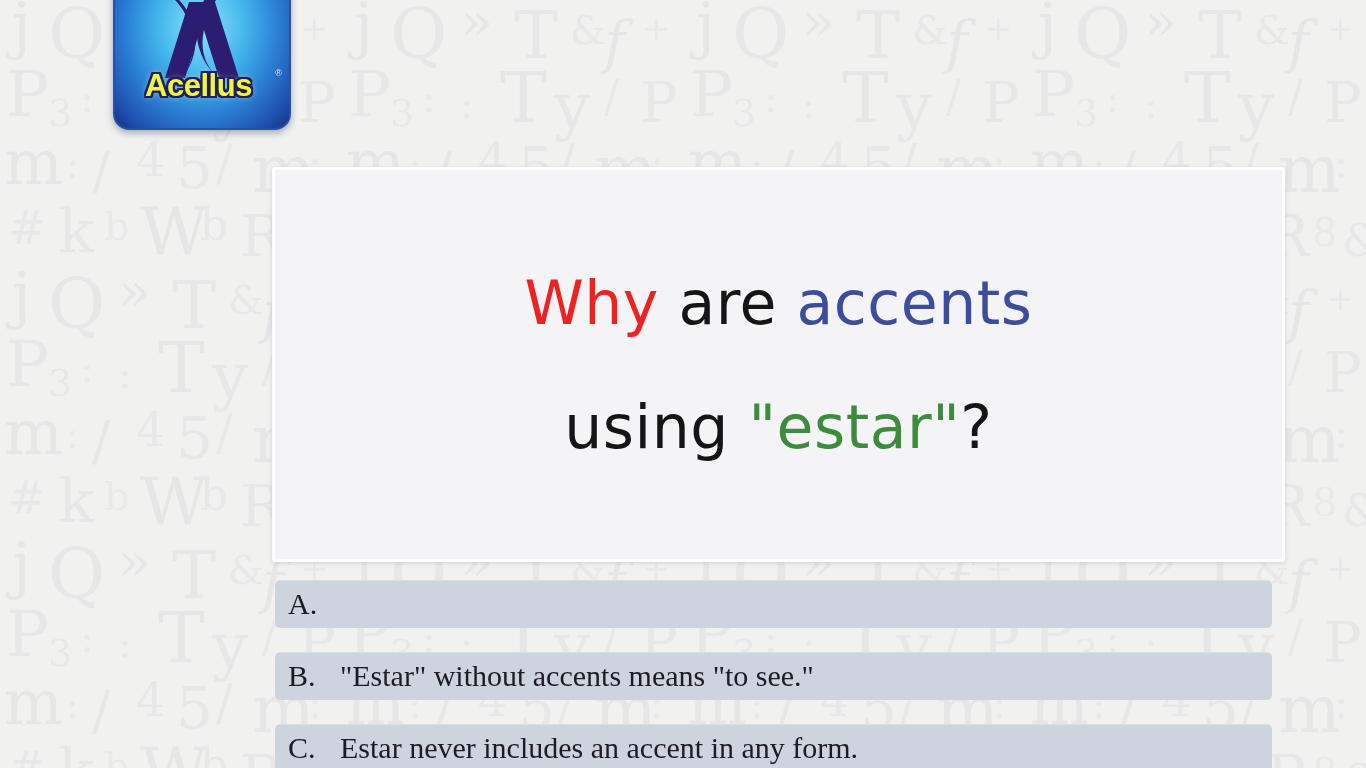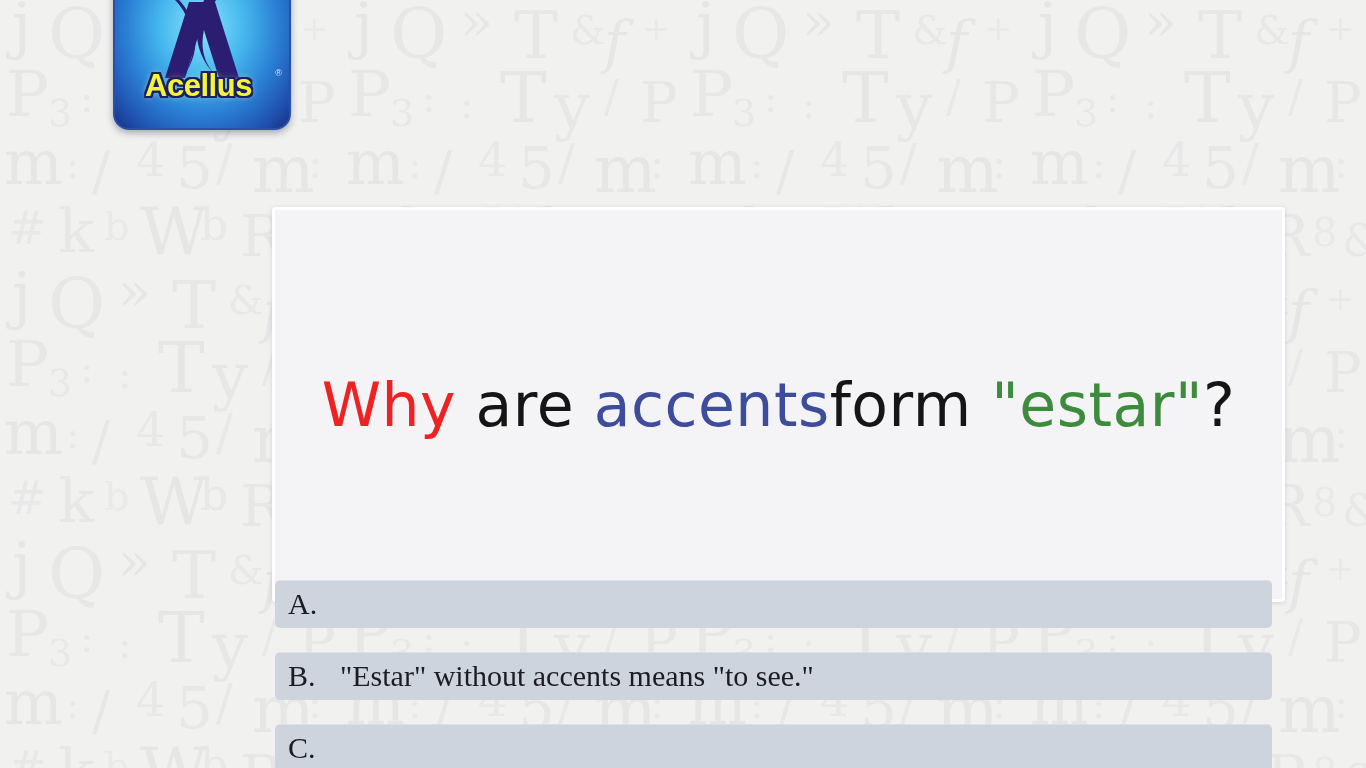--- a/index.html
+++ b/index.html
@@ -77,24 +77,23 @@
     top: 167px;
     width: 1013px;
     height: 395px;
     box-sizing: border-box;
     background: #f4f4f6;
     border: 3px solid #fdfdfd;
     border-radius: 3px;
     box-shadow: 0 1px 4px rgba(130,135,150,0.30);
     z-index: 2;
     display: flex;
-    flex-direction: row;
+    flex-direction: column;
     align-items: center;
     justify-content: center;
-    margin-top: 40px;
   }
   .q-line {
     font-family: "DejaVu Sans", sans-serif;
     font-size: 60px;
     line-height: 124px;
     font-weight: 400;
     color: #151515;
     white-space: nowrap;
     text-align: center;
     letter-spacing: 0.5px;
@@ -196,28 +195,29 @@
   </div>
   <div id="logo-wordmark">Acellus</div>
   <div id="logo-tm">®</div>
 </div>
 
 <div id="question-card">
   <div class="q-line">
     <span class="q-red">Why</span><span> are </span><span class="q-blue">accents</span>
   </div>
   <div class="q-line">
-    <span>form </span><span class="q-green">"estar"</span><span>?</span>
+    <span>using </span><span class="q-green">"estar"</span><span>?</span>
   </div>
 </div>
 
 <div id="answers">
   <div class="answer-row">
     <span class="answer-letter">A.</span>
   </div>
   <div class="answer-row">
     <span class="answer-letter">B.</span>
     <span class="answer-text">"Estar" without accents means "to see."</span>
   </div>
   <div class="answer-row">
     <span class="answer-letter">C.</span>
+    <span class="answer-text">Estar never includes an accent in any form.</span>
   </div>
 </div>
 
 </body></html>

